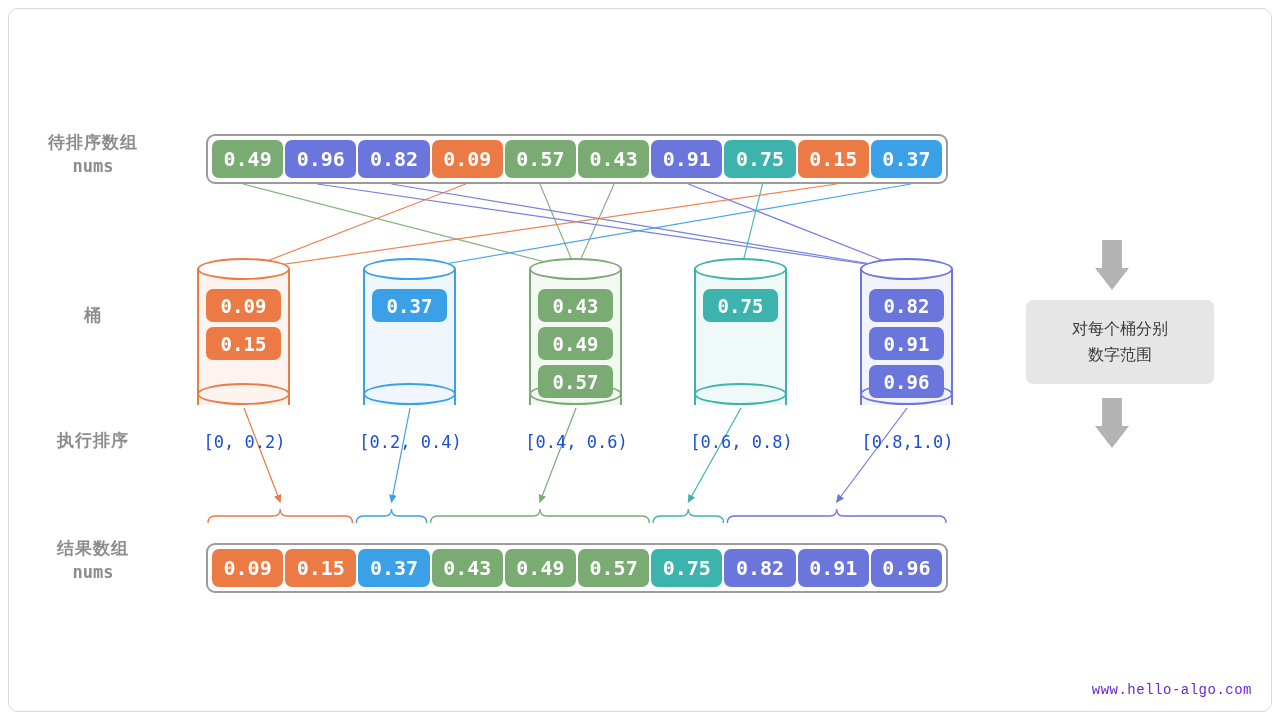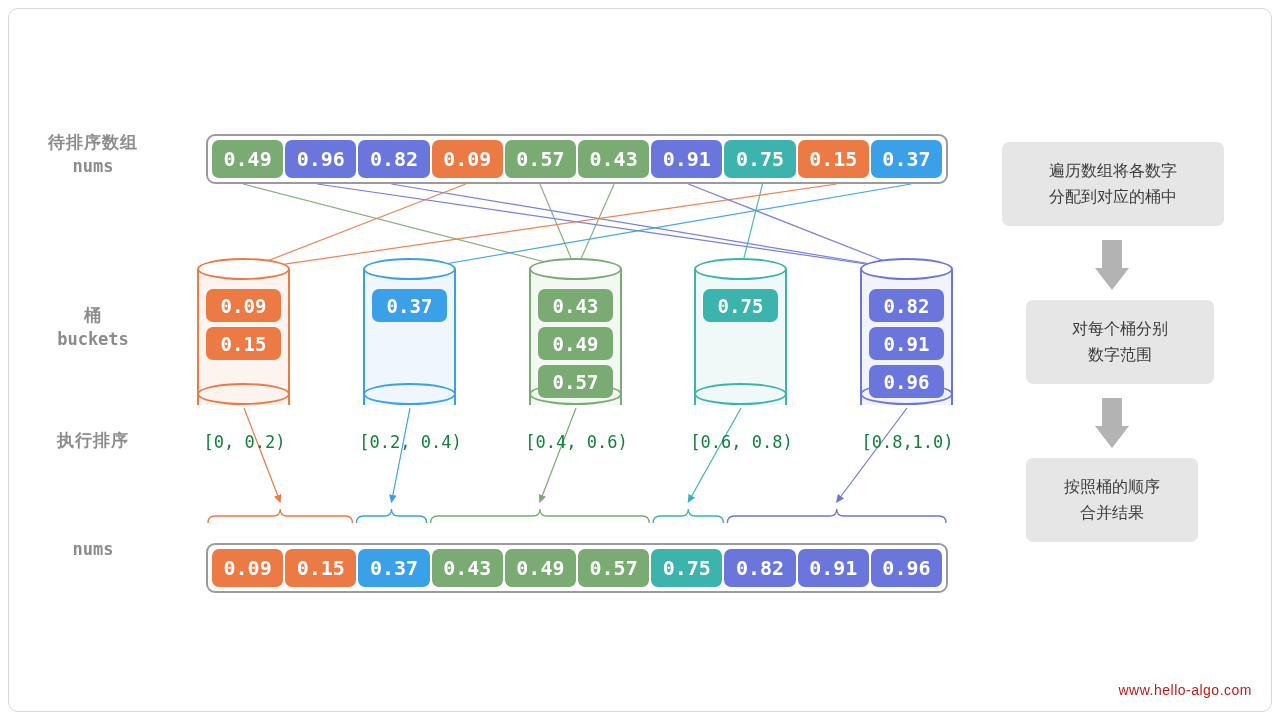--- a/index.html
+++ b/index.html
@@ -33,31 +33,31 @@
             border:2px solid;border-radius:50%;box-sizing:border-box;}
   .cyl .top{position:absolute;left:0;top:0px;width:93px;height:22px;
             border:2px solid;border-radius:50%;box-sizing:border-box;}
   .cyl .items{position:absolute;left:9px;top:31px;width:75px;
               display:flex;flex-direction:column;gap:5px;}
   .cyl .chip{height:33px;border-radius:7px;display:flex;align-items:center;
              justify-content:center;color:#fff;font-size:19px;
              font-family:"DejaVu Sans Mono","Liberation Mono",monospace;font-weight:bold;}
 
   
-  .range{position:absolute;color:#15803d;font-size:17px;
+  .range{position:absolute;color:#1d4ed8;font-size:17px;
          font-family:"DejaVu Sans Mono","Liberation Mono",monospace;
          text-align:center;white-space:pre;}
 
   
   .stepbox{position:absolute;background:#e6e6e6;border-radius:7px;
            display:flex;flex-direction:column;align-items:center;justify-content:center;
            color:#3d3d3d;font-size:16px;line-height:1.65;text-align:center;}
 
-  .watermark{position:absolute;right:28px;bottom:22px;color:#b91c1c;font-size:14px;
-             font-family:Liberation Sans, sans-serif;letter-spacing:.5px;}
+  .watermark{position:absolute;right:28px;bottom:22px;color:#6d28d9;font-size:14px;
+             font-family:Liberation Mono, monospace;letter-spacing:.5px;}
 </style>
 </head>
 <body>
 
 <div id="stage">
   <div class="frame"></div>
 
   <svg class="layer" id="links">
       <defs>
         <marker id="ah-orange" markerWidth="7" markerHeight="7" refX="6" refY="3.2" orient="auto">
@@ -107,26 +107,26 @@
       <path d="M1102,240 H1122 V268 H1129 L1112,290 L1095,268 H1102 Z" fill="#b3b3b3"></path>
       <path d="M1102,398 H1122 V426 H1129 L1112,448 L1095,426 H1102 Z" fill="#b3b3b3"></path>
     </svg>
 
   <div class="rowlabel" style="top:132px;">
     <div class="cn">待排序数组</div>
     <div class="mono">nums</div>
   </div>
   <div class="rowlabel" style="top:305px;">
     <div class="cn">桶</div>
-    <div class="mono">buckets</div>
   </div>
   <div class="rowlabel" style="top:430px;">
     <div class="cn">执行排序</div>
   </div>
   <div class="rowlabel" style="top:538px;">
+    <div class="cn">结果数组</div>
     <div class="mono">nums</div>
   </div>
 
   <div class="arrbox" id="input-array" style="left:206px;top:134px;width:742px;height:50px;">
       <div class="cell" style="background: rgb(122, 171, 115);">0.49</div>
       <div class="cell" style="background: rgb(107, 118, 221);">0.96</div>
       <div class="cell" style="background: rgb(107, 118, 221);">0.82</div>
       <div class="cell" style="background: rgb(236, 122, 69);">0.09</div>
       <div class="cell" style="background: rgb(122, 171, 115);">0.57</div>
       <div class="cell" style="background: rgb(122, 171, 115);">0.43</div>
@@ -198,27 +198,19 @@
       <div class="cell" style="background: rgb(58, 160, 232);">0.37</div>
       <div class="cell" style="background: rgb(122, 171, 115);">0.43</div>
       <div class="cell" style="background: rgb(122, 171, 115);">0.49</div>
       <div class="cell" style="background: rgb(122, 171, 115);">0.57</div>
       <div class="cell" style="background: rgb(60, 180, 173);">0.75</div>
       <div class="cell" style="background: rgb(107, 118, 221);">0.82</div>
       <div class="cell" style="background: rgb(107, 118, 221);">0.91</div>
       <div class="cell" style="background: rgb(107, 118, 221);">0.96</div>
     </div>
 
-  <div class="stepbox" style="left:1002px;top:142px;width:222px;height:84px;">
-    <div>遍历数组将各数字</div>
-    <div>分配到对应的桶中</div>
-  </div>
   <div class="stepbox" style="left:1026px;top:300px;width:188px;height:84px;">
     <div>对每个桶分别</div>
     <div>数字范围</div>
   </div>
-  <div class="stepbox" style="left:1026px;top:458px;width:172px;height:84px;">
-    <div>按照桶的顺序</div>
-    <div>合并结果</div>
-  </div>
 
   <div class="watermark">www.hello-algo.com</div>
 </div>
 
 </body></html>

